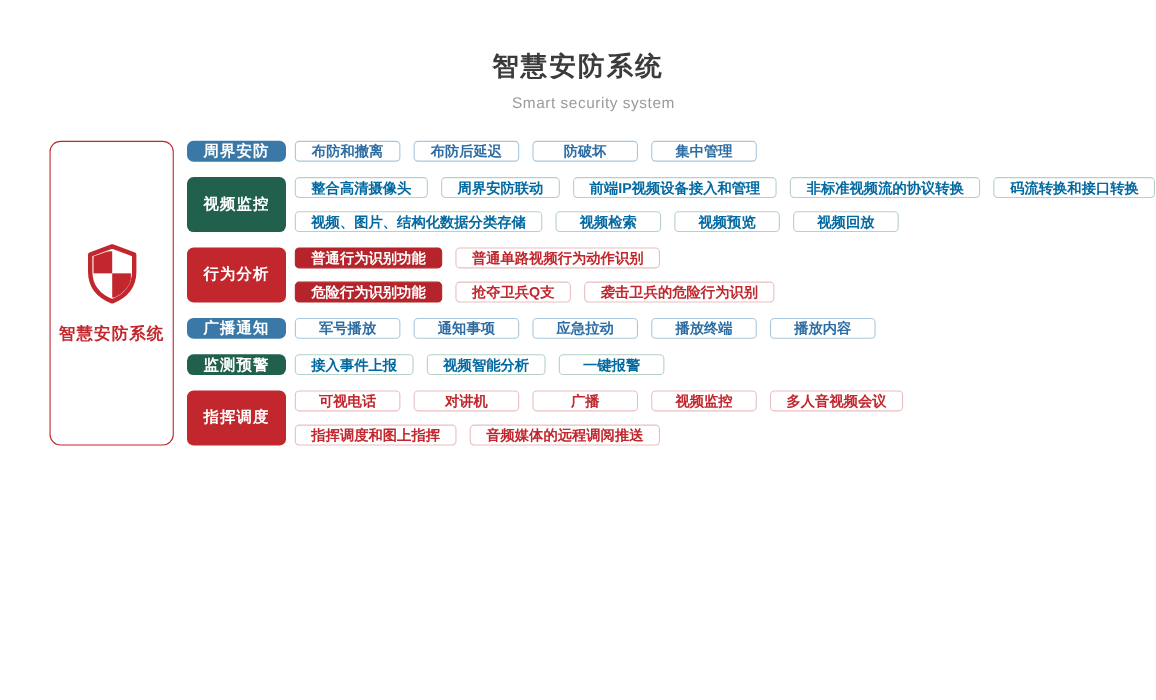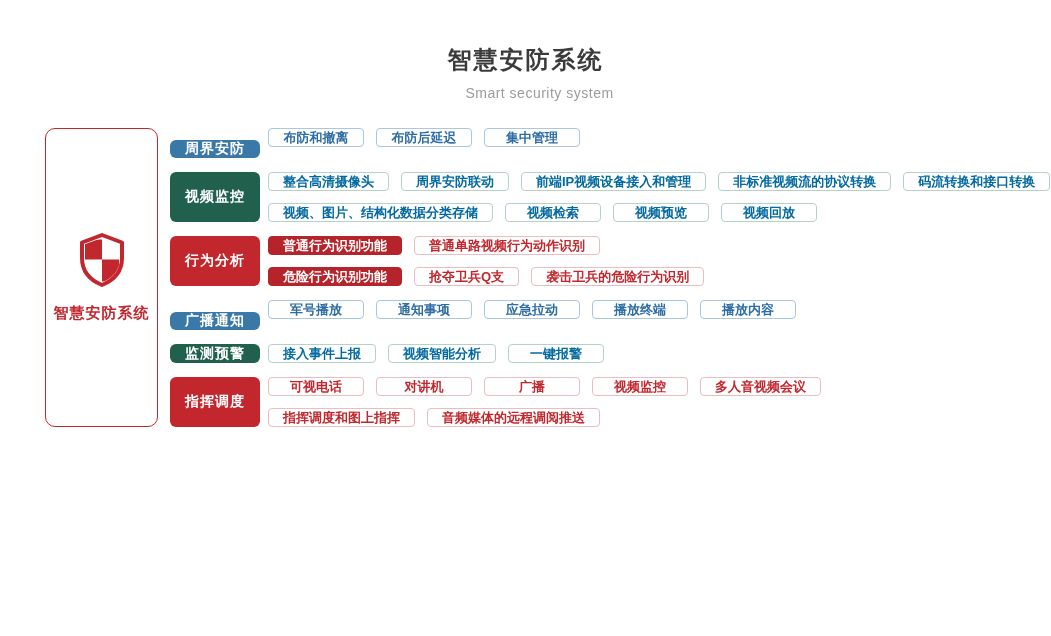--- a/index.html
+++ b/index.html
@@ -23,21 +23,21 @@
   .root-label{ color:#C1272D; font-weight:bold; font-size:15px; letter-spacing:1px; }
 
   .groups{ display:flex; flex-direction:column; gap:14px; }
   .group{ display:flex; gap:8px; align-items:stretch; }
 
   .cat{
     width:90px; flex:none; border-radius:6px;
     color:#fff; font-weight:bold; font-size:14px; letter-spacing:1px;
     display:flex; align-items:center; justify-content:center;
   }
-  .cat.blue{ background:#3A78A8;margin-top:12px; }
+  .cat.blue{ background:#3A78A8; }
   .cat.green{ background:#20604D; }
   .cat.red{ background:#C1272D; }
 
   .lines{ display:flex; flex-direction:column; gap:12px; }
   .line{ display:flex; gap:12px; }
 
   .btn{
     height:19px; min-width:96px; padding:0 14px; box-sizing:border-box;
     display:flex; align-items:center; justify-content:center;
     font-size:13px; font-weight:bold; border-radius:4px;
@@ -76,20 +76,21 @@
     <div class="root-label">智慧安防系统</div>
   </div>
 
   <div class="groups">
       <div class="group">
         <div class="cat blue">周界安防</div>
         <div class="lines">
           <div class="line">
             <div class="btn blue">布防和撤离</div>
             <div class="btn blue">布防后延迟</div>
+            <div class="btn blue">防破坏</div>
             <div class="btn blue">集中管理</div>
           </div>
         </div>
       </div>
       <div class="group">
         <div class="cat green">视频监控</div>
         <div class="lines">
           <div class="line">
             <div class="btn green">整合高清摄像头</div>
             <div class="btn green">周界安防联动</div>

